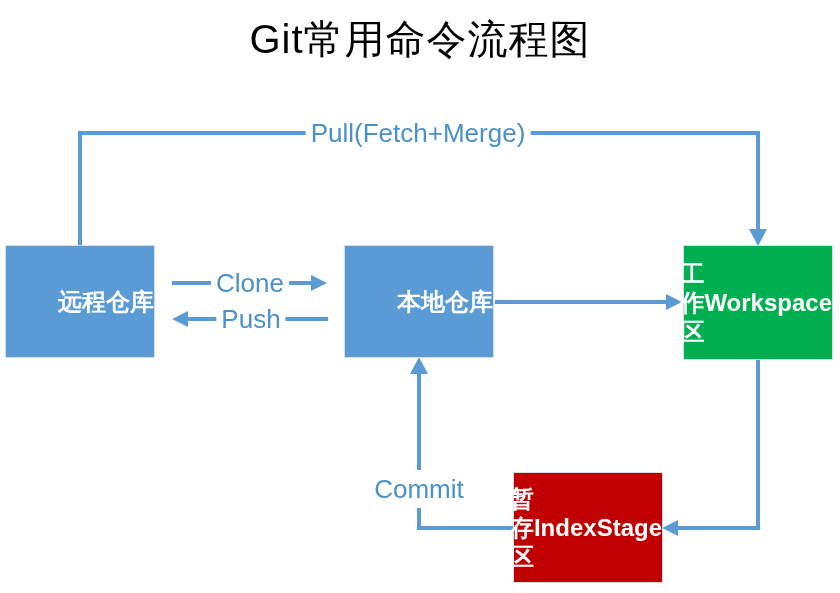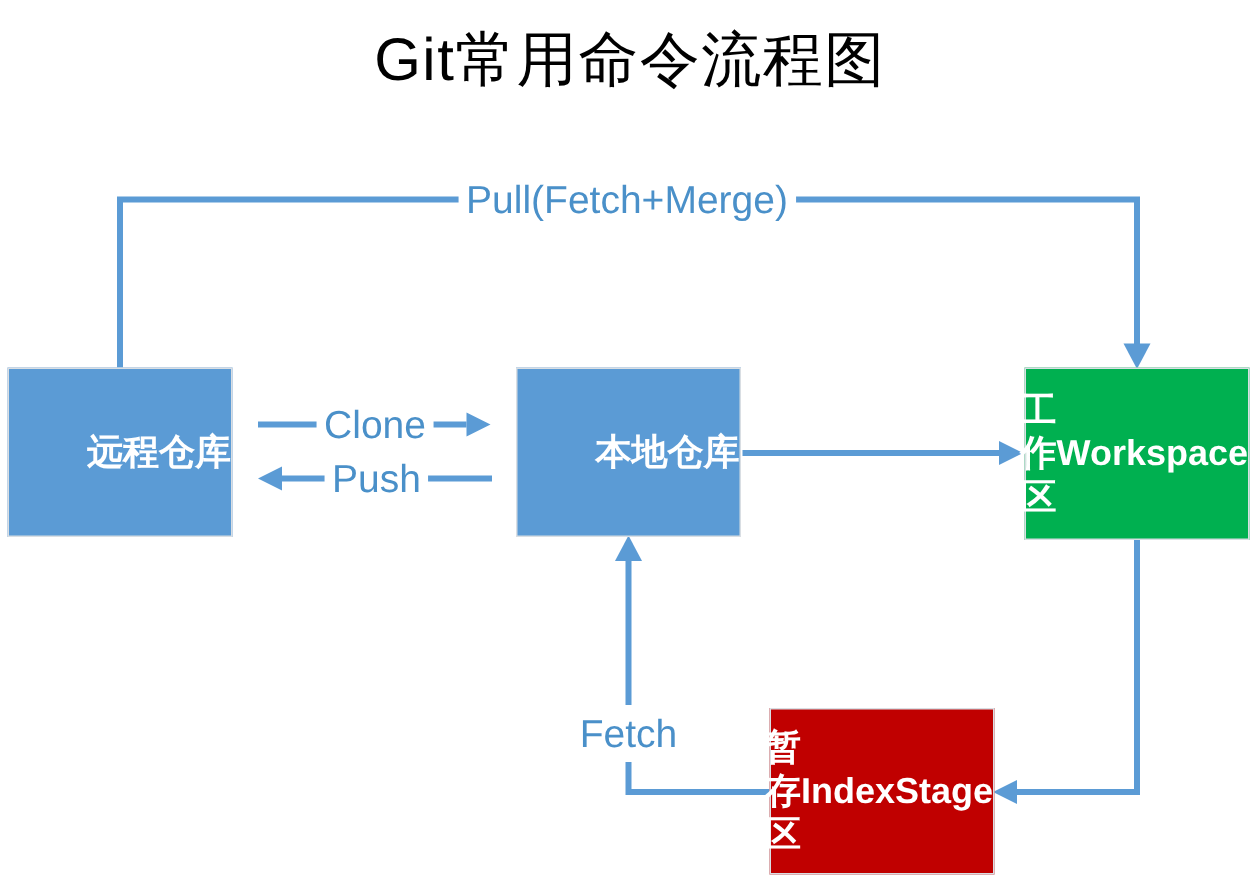--- a/index.html
+++ b/index.html
@@ -132,15 +132,15 @@
 
   <div class="node node-index">
     <span>暂存区</span>
     <span>Index</span>
     <span>Stage</span>
   </div>
 
   <div class="edge-label lbl-pull">Pull(Fetch+Merge)</div>
   <div class="edge-label lbl-clone">Clone</div>
   <div class="edge-label lbl-push">Push</div>
-  <div class="edge-label lbl-commit">Fetch</div>
+  <div class="edge-label lbl-commit">Commit</div>
 
 </div>
 
 </body></html>

